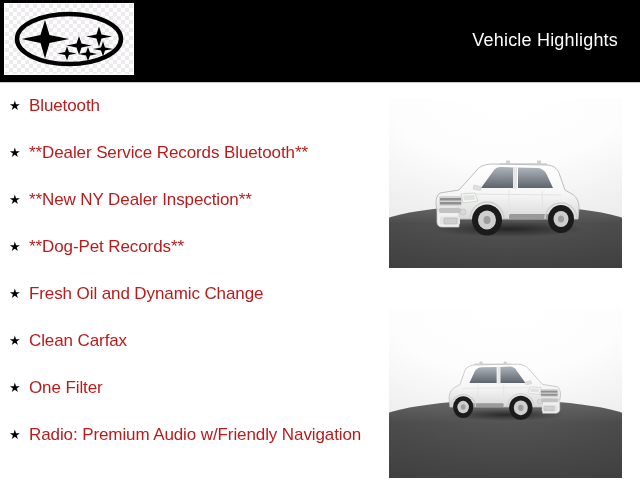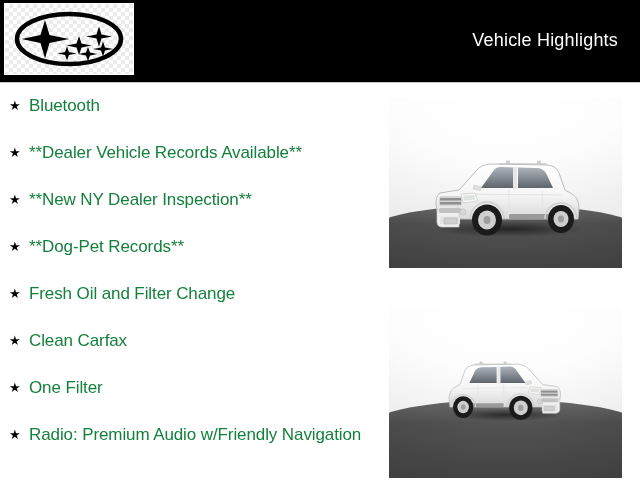--- a/index.html
+++ b/index.html
@@ -94,21 +94,21 @@
     top: 8px;
     font-size: 13px;
     line-height: 20px;
     color: #000000;
   }
   .hl-text {
     display: block;
     padding-top: 6px;
     font-size: 17px;
     line-height: 23px;
-    color: #15803d;
+    color: #b91c1c;
     letter-spacing: -0.1px;
   }
 
   
   .photo {
     position: absolute;
     left: 389px;
     width: 233px;
     height: 170px;
     overflow: hidden;
@@ -181,33 +181,33 @@
   </div>
   <div class="header-rule"></div>
 
   <ul class="highlights">
     <li class="hl-item">
       <span class="hl-star">★</span>
       <span class="hl-text">Bluetooth</span>
     </li>
     <li class="hl-item">
       <span class="hl-star">★</span>
-      <span class="hl-text">**Dealer Vehicle Records Available**</span>
+      <span class="hl-text">**Dealer Service Records Bluetooth**</span>
     </li>
     <li class="hl-item">
       <span class="hl-star">★</span>
       <span class="hl-text">**New NY Dealer Inspection**</span>
     </li>
     <li class="hl-item">
       <span class="hl-star">★</span>
       <span class="hl-text">**Dog-Pet Records**</span>
     </li>
     <li class="hl-item">
       <span class="hl-star">★</span>
-      <span class="hl-text">Fresh Oil and Filter Change</span>
+      <span class="hl-text">Fresh Oil and Dynamic Change</span>
     </li>
     <li class="hl-item">
       <span class="hl-star">★</span>
       <span class="hl-text">Clean Carfax</span>
     </li>
     <li class="hl-item">
       <span class="hl-star">★</span>
       <span class="hl-text">One Filter</span>
     </li>
     <li class="hl-item">

